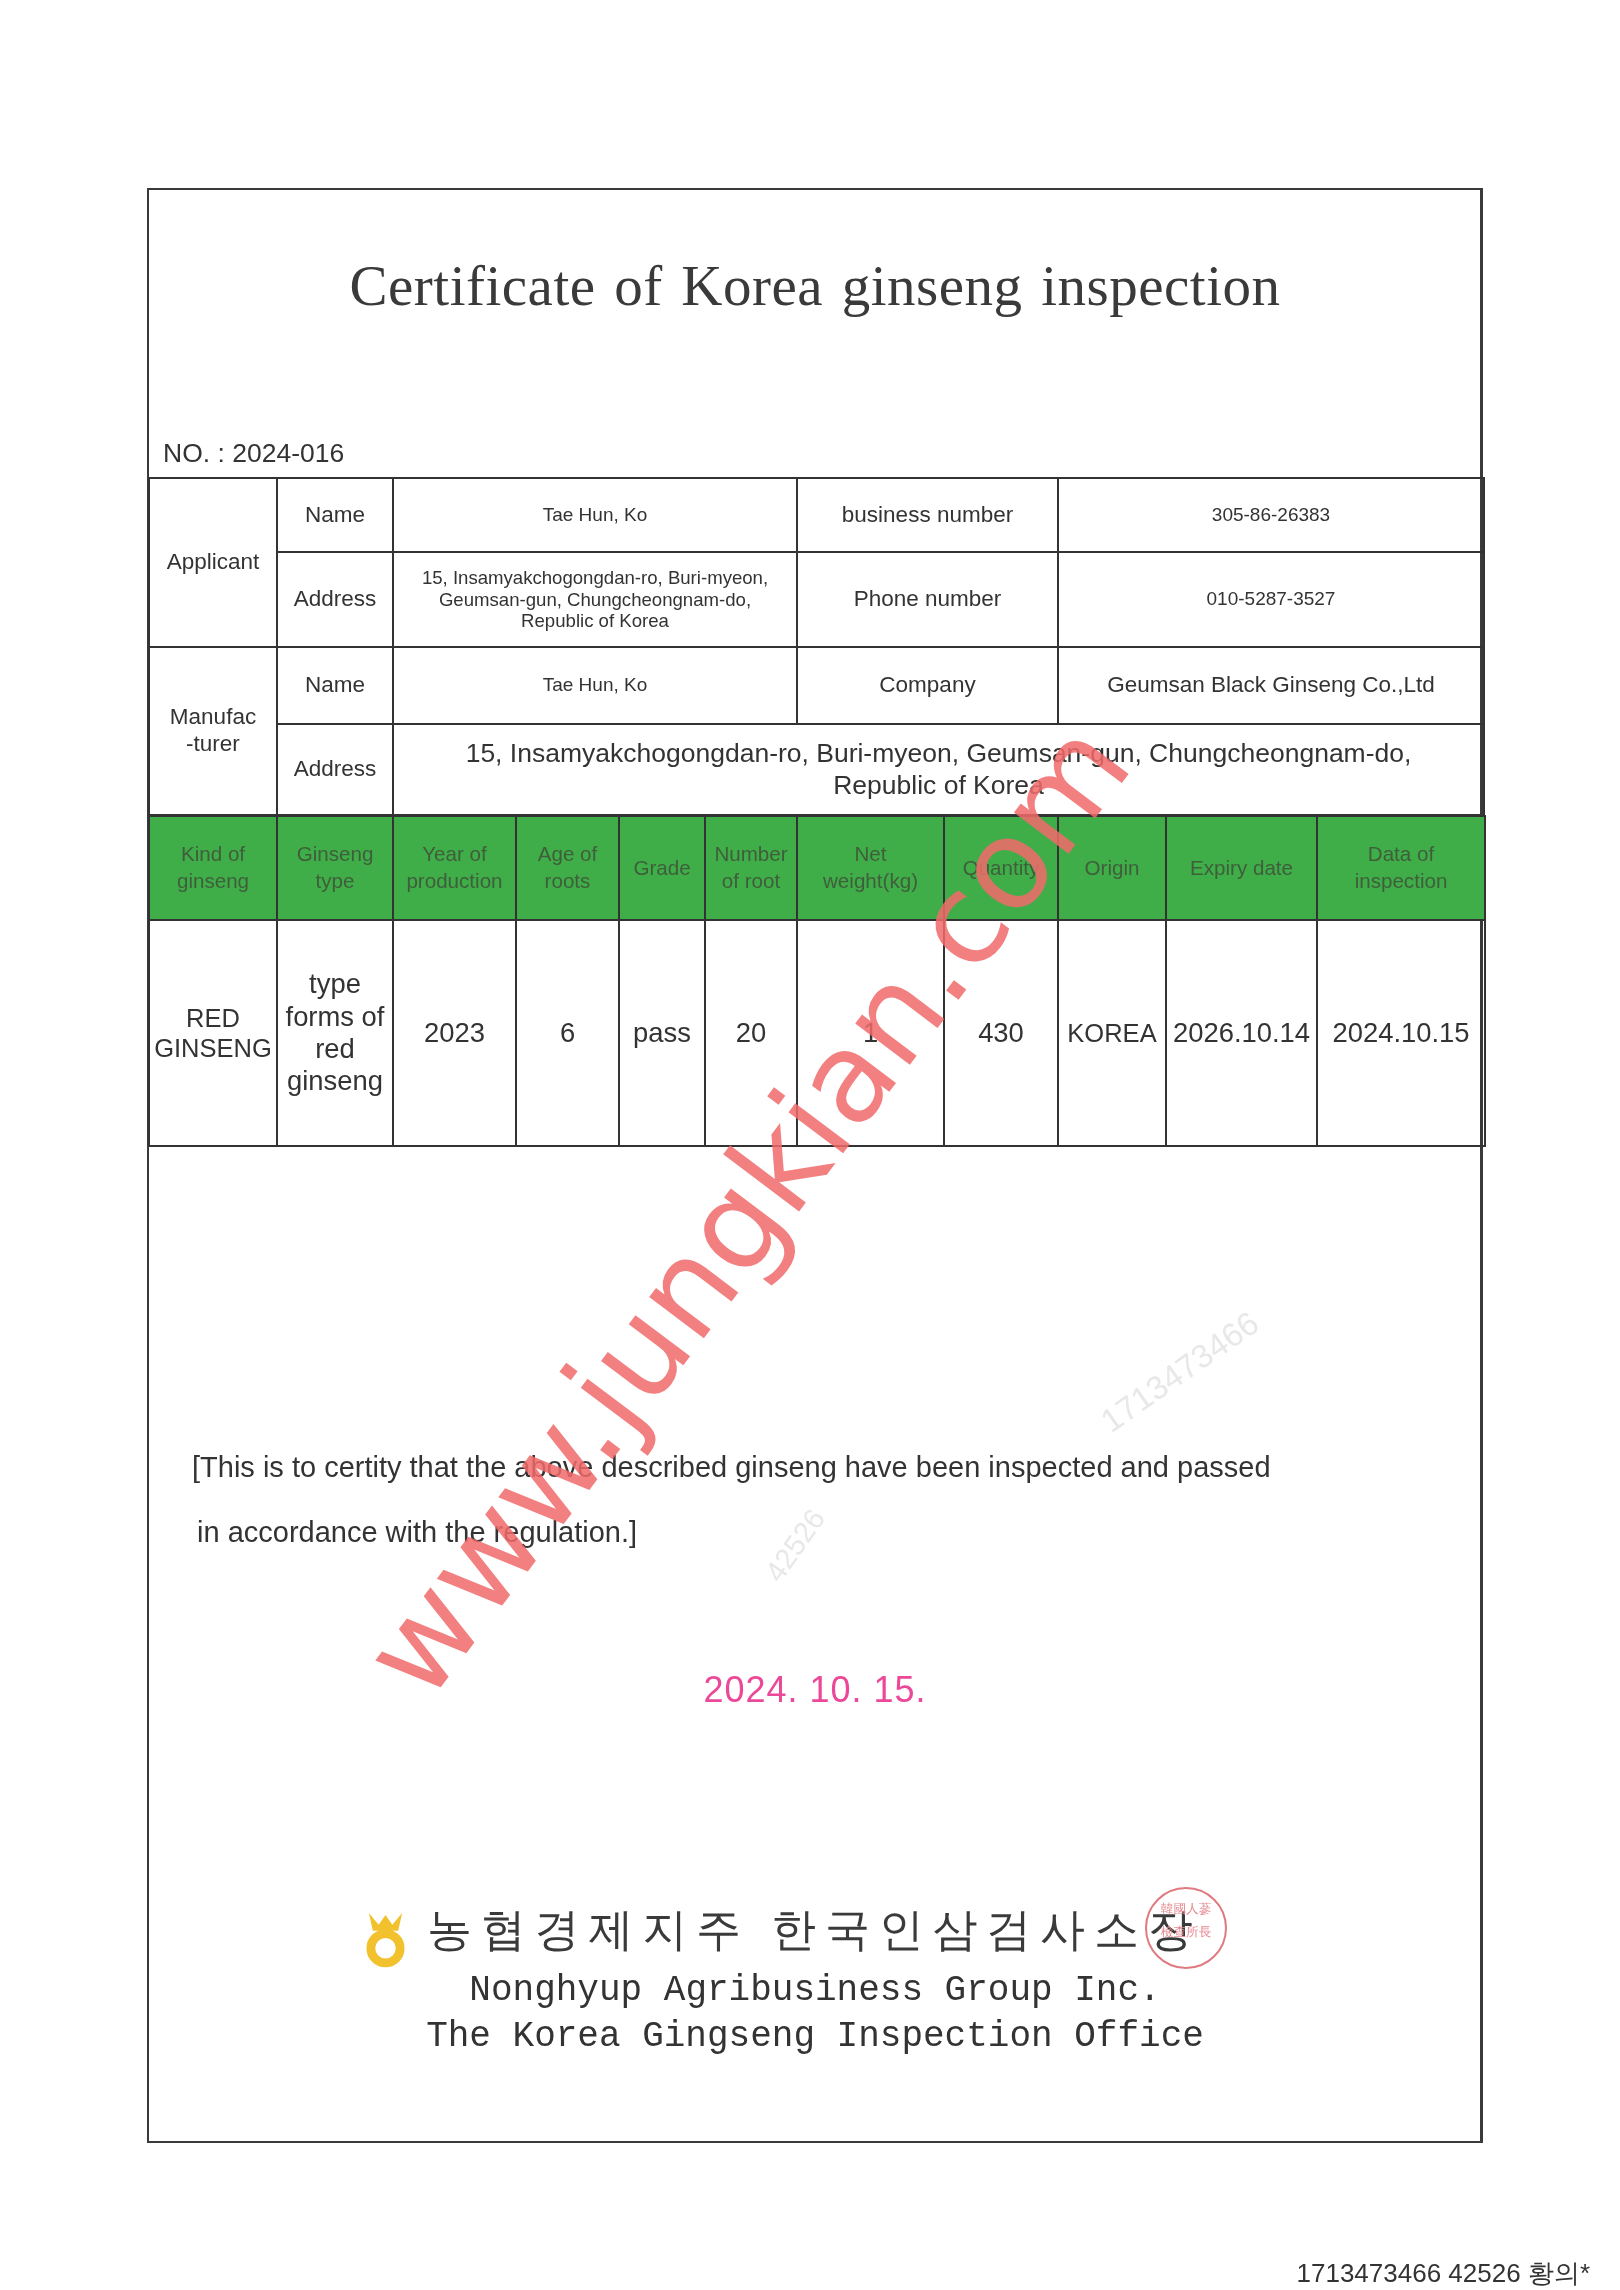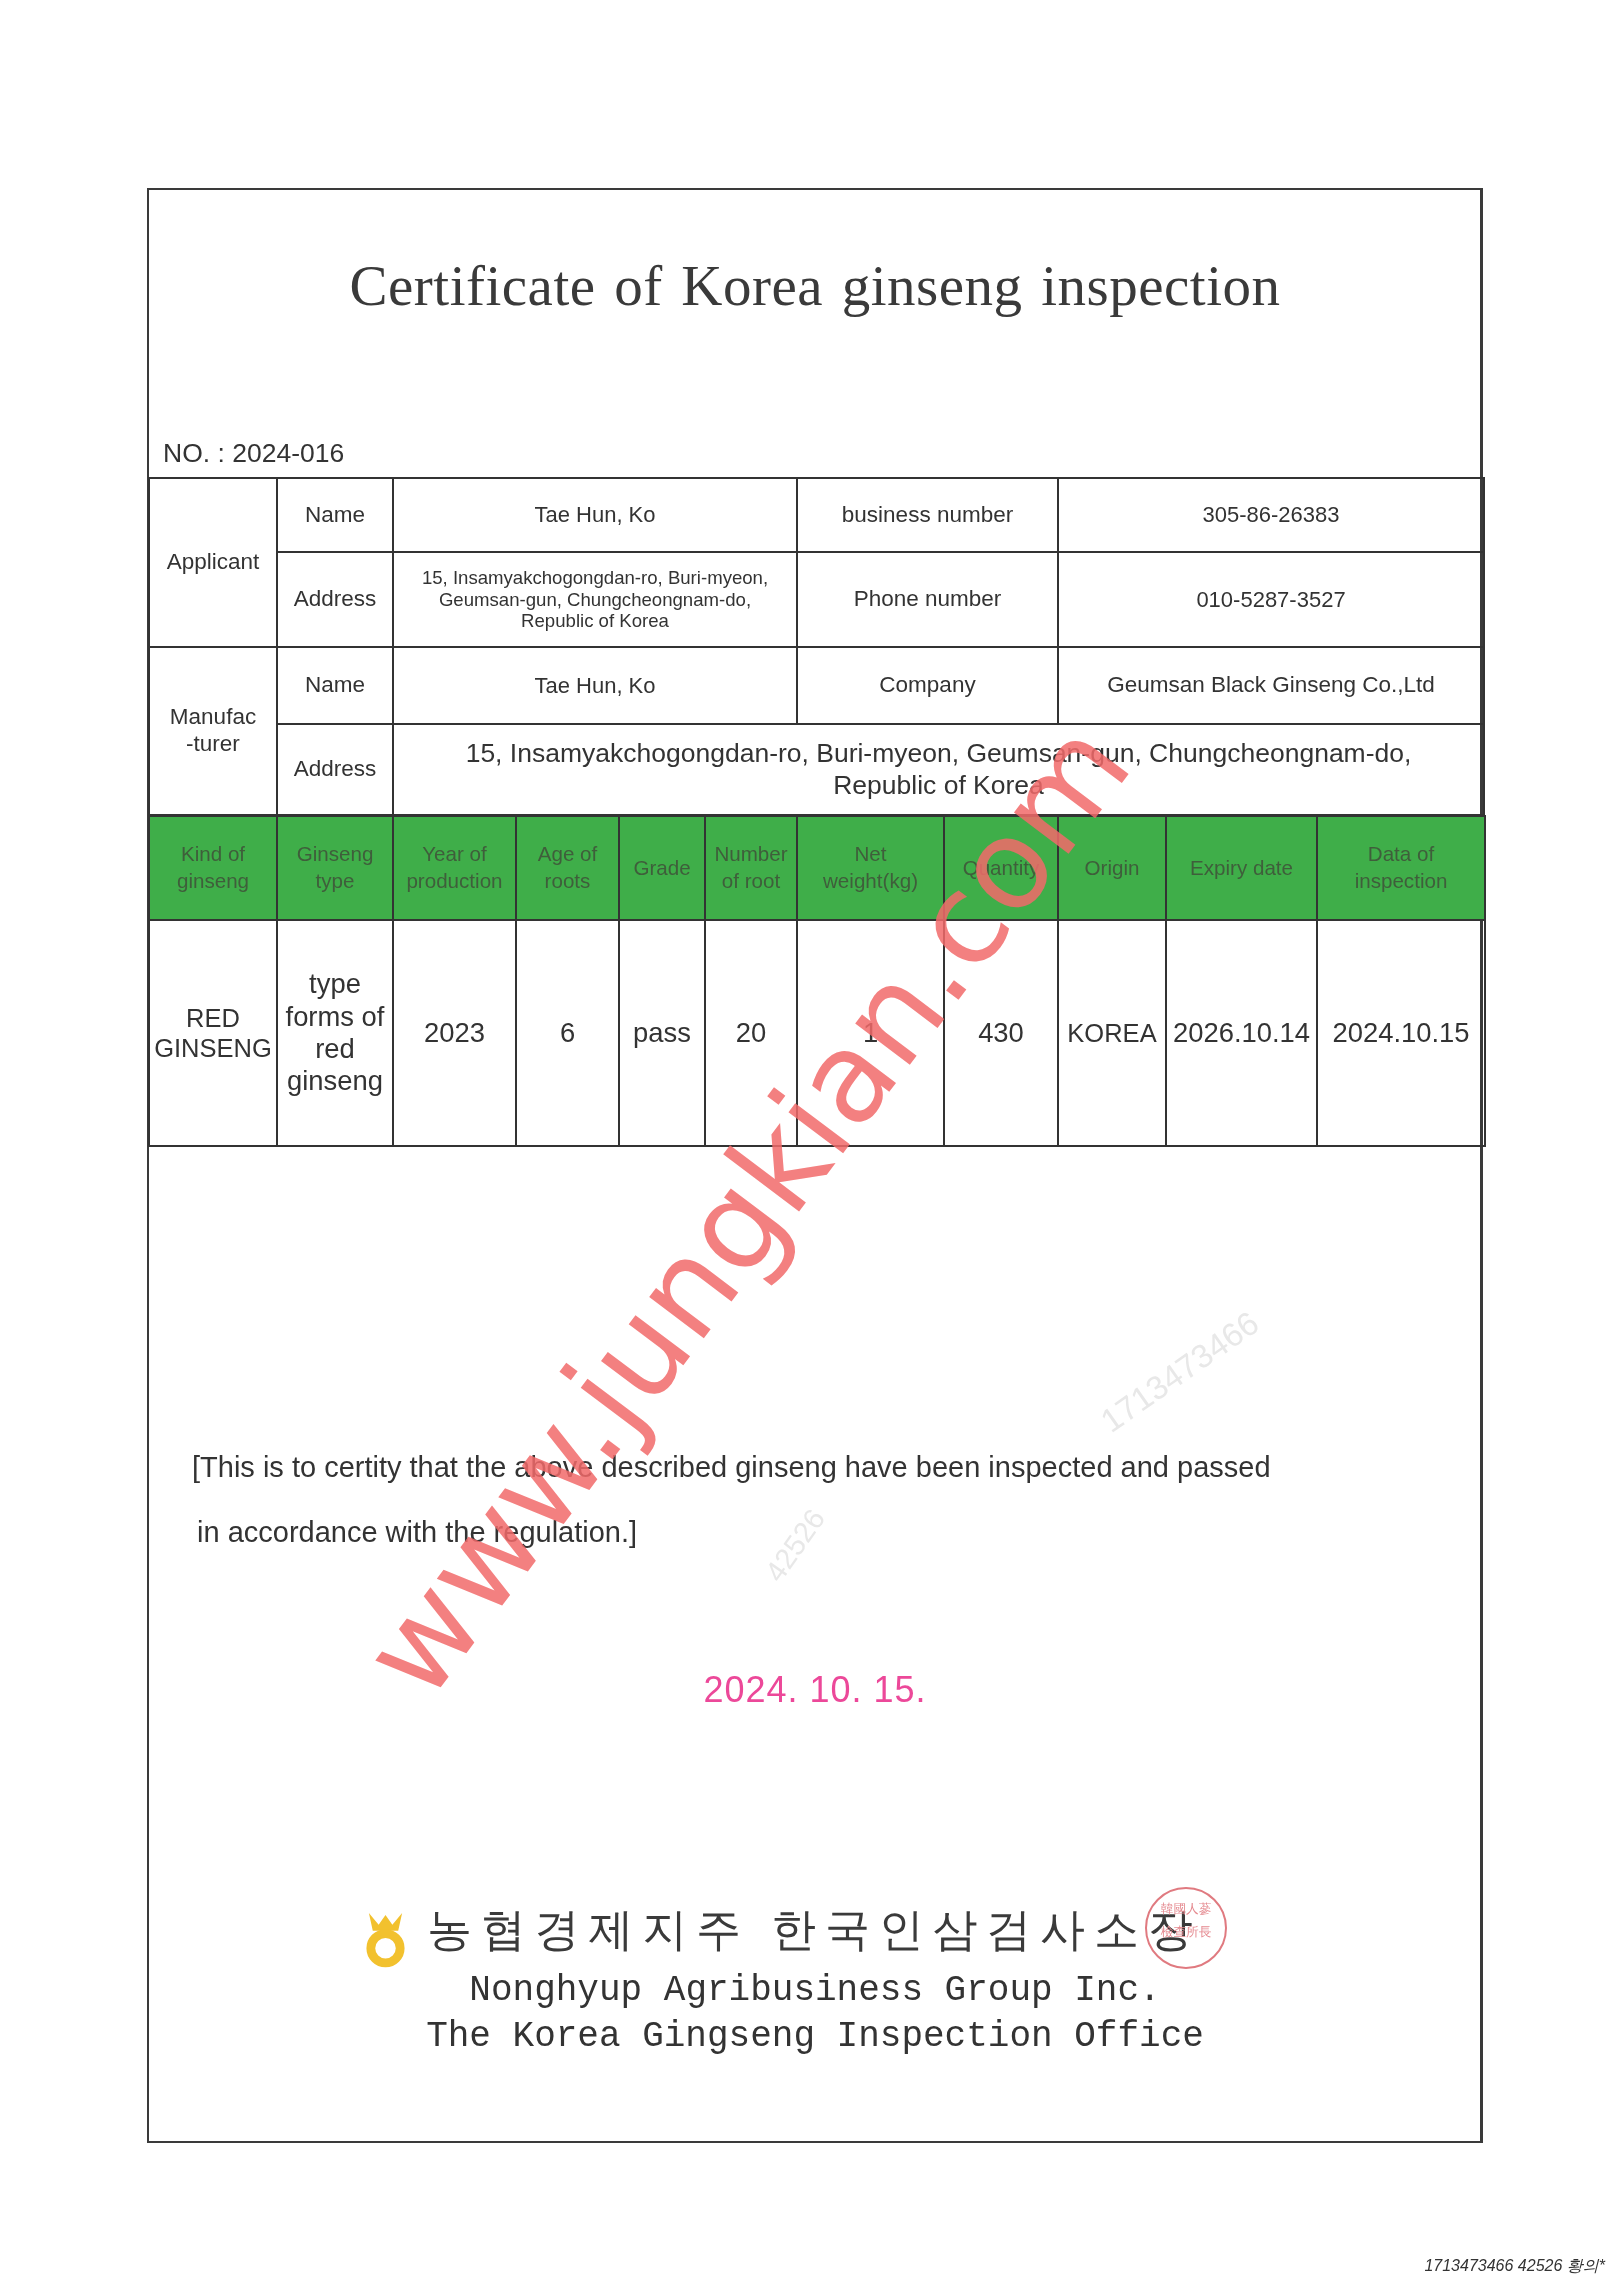--- a/index.html
+++ b/index.html
@@ -9,38 +9,38 @@
            border:2.9px solid #3a3a3a; border-right-width:3.9px; box-sizing:border-box; }
   .title { position:absolute; left:147px; top:253px; width:1336px; text-align:center;
            font-family:"Liberation Serif","DejaVu Serif",serif; font-size:57px; color:#3a3a3a;
            letter-spacing:0.5px; word-spacing:3.9px; }
   .certno { position:absolute; left:163px; top:438px; font-size:26.5px; color:#333; }
   .grid { position:absolute; border-collapse:collapse; table-layout:fixed; }
   .grid td { border:2.5px solid #333; text-align:center; vertical-align:middle; padding:4px;
              color:#333; line-height:1.18; }
   .info { left:148px; top:477px; width:1335px; }
   .lbl { font-size:22.5px; }
-  .val { font-size:22px;border-radius:13px; }
+  .val { font-size:19px;border-radius:13px; }
   .addr-small { font-size:18.6px; line-height:1.2;border-radius:18px; }
   .addr-wide { font-size:26.5px; line-height:1.25; }
   .goods { left:148px; top:815px; width:1335px; }
   .goods tr.head td { background:#3fae49; color:#3f5e3b; font-size:20.6px; line-height:1.3; }
   .goods tr.data td { font-size:27.4px; }
   .goods .small { font-size:22.5px; }
   .goods .dates { font-size:21.6px; }
   .stmt { position:absolute; left:192px; font-size:29px; color:#333; }
   .date { position:absolute; left:147px; width:1336px; top:1669px; text-align:center; font-size:36px; color:#ec4899; letter-spacing:1px; }
   .kr-line { position:absolute; left:363px; top:1900px; font-size:45px; color:#3a3a3a; letter-spacing:8.8px; white-space:nowrap; }
   .org { position:absolute; left:147px; width:1336px; text-align:center;
          font-family:"Liberation Mono","DejaVu Sans Mono",monospace; font-size:36px; color:#333; white-space:nowrap; }
   .logo { position:absolute; left:363px; top:1909px; width:45px; height:59px; }
   .seal { position:absolute; left:1145px; top:1887px; width:82px; height:82px; border:2.9px solid #e07a80;
           border-radius:50%; box-sizing:border-box; }
   .seal span { position:absolute; color:#e58a90; font-size:12.7px; line-height:1; }
-  .footer-code { position:absolute; right:15px; top:2256px; font-size:16px; color:#333;font-style:italic; }
+  .footer-code { position:absolute; right:30px; top:2256px; font-size:26px; color:#333; }
   .watermark { position:absolute; left:333px; top:1098px; font-size:125px; color:#f26a6a; opacity:0.85;
                transform:rotate(-53deg); transform-origin:left center; white-space:nowrap; pointer-events:none;
                font-family:"DejaVu Sans","Liberation Sans",sans-serif; }
   .faint { position:absolute; color:#e8e8e8; white-space:nowrap; pointer-events:none; }
 </style>
 </head>
 <body>
 
 <div class="faint" style="left:1088px; top:1353px; font-size:33px; transform:rotate(-35deg);">1713473466</div>
 <div class="faint" style="left:755px; top:1529px; font-size:29px; transform:rotate(-55deg);">42526</div>

